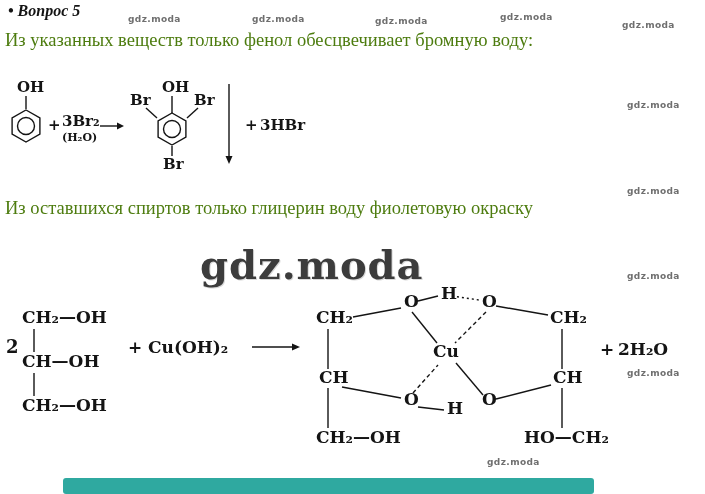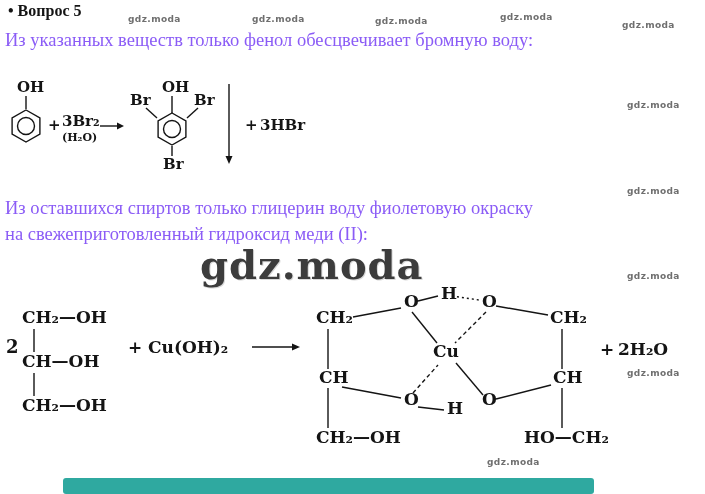--- a/index.html
+++ b/index.html
@@ -2,24 +2,24 @@
 <html><head>
 <meta charset="utf-8">
 <style>
   html,body { margin:0; padding:0; background:#ffffff; }
   .page {
     position:relative; width:705px; height:494px; background:#ffffff;
     font-family:"Liberation Serif", serif; color:#141414; overflow:hidden;
   }
   .title {
     position:absolute; left:8px; top:2px;
-    font-size:16px; font-weight:bold; 
+    font-size:16px; font-weight:bold; font-style:italic;
   }
   .para {
-    position:absolute; font-size:18.5px; white-space:nowrap; color:#8b5cf6;
+    position:absolute; font-size:18.5px; white-space:nowrap; color:#4d7c0f;
   }
   .wm {
     position:absolute; font-family:"DejaVu Sans", sans-serif;
     font-size:9px; font-weight:bold; color:#6f6f6f; letter-spacing:0.4px;
     white-space:nowrap;
   }
   .wm-big {
     position:absolute; left:200px; top:241px;
     font-family:"DejaVu Serif", serif; font-size:40px; font-weight:bold;
     color:#3c3c3c; letter-spacing:1px;
@@ -90,21 +90,20 @@
     </g>
     <g>
       <line x1="224" y1="12" x2="224" y2="85"></line>
       <polygon class="head" points="220.5,84 227.5,84 224,92"></polygon>
     </g>
     <text class="f15" x="240" y="58">+</text>
     <text class="f15" x="255" y="58">3HBr</text>
   </svg>
 
   <div class="para" style="left:5px;top:198px">Из оставшихся спиртов только глицерин воду фиолетовую окраску</div>
-  <div class="para" style="left:5px;top:224px">на свежеприготовленный гидроксид меди (II):</div>
 
   <div class="wm-big">gdz.moda</div>
 
   <svg class="rx" style="left:0;top:285px" width="705" height="185" viewBox="0 0 705 185">
     <text class="f18" x="6" y="68">2</text>
     <g>
       <text class="f17" x="22" y="38">CH₂—OH</text>
       <line x1="34" y1="44" x2="34" y2="67"></line>
       <text class="f17" x="22" y="82">CH—OH</text>
       <line x1="34" y1="88" x2="34" y2="111"></line>

